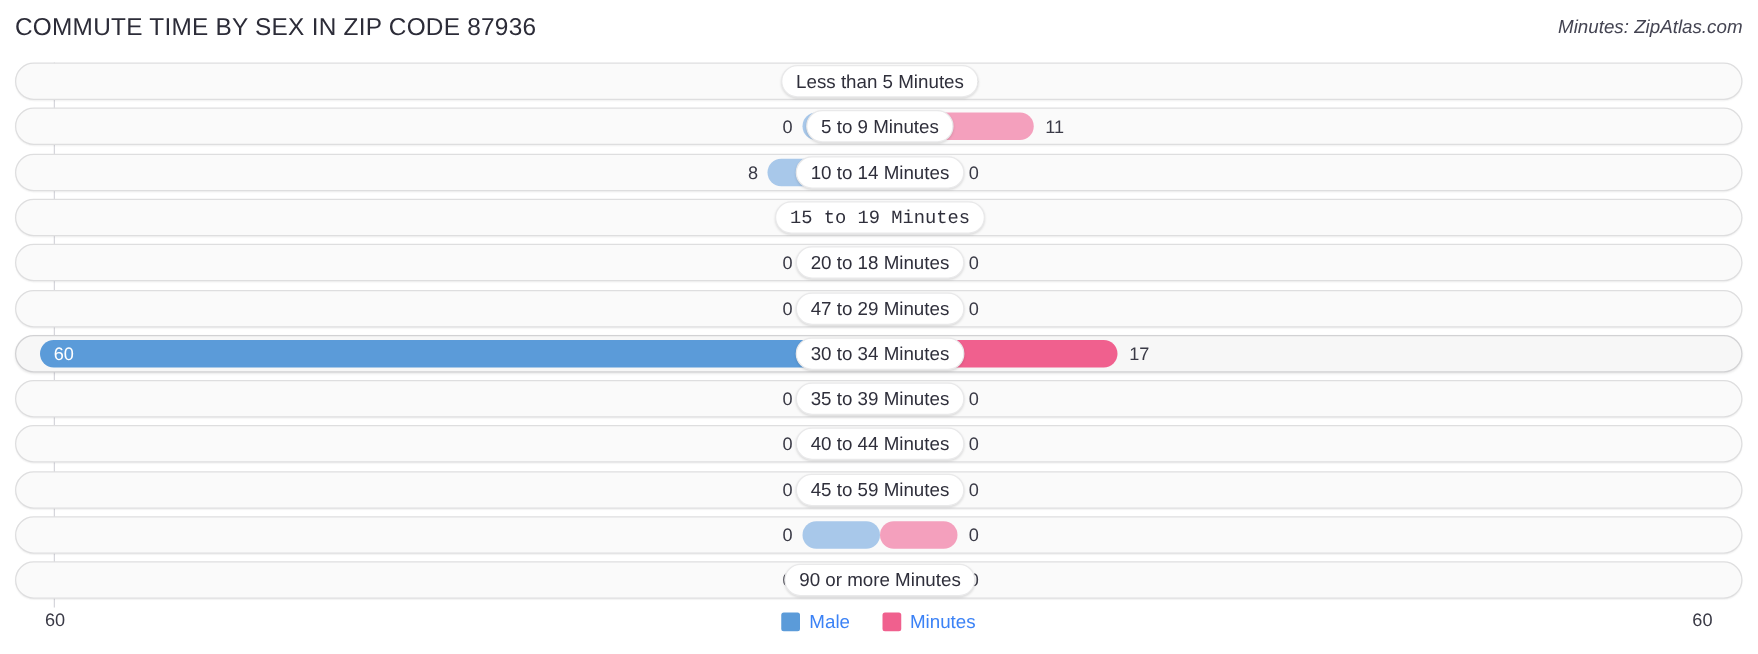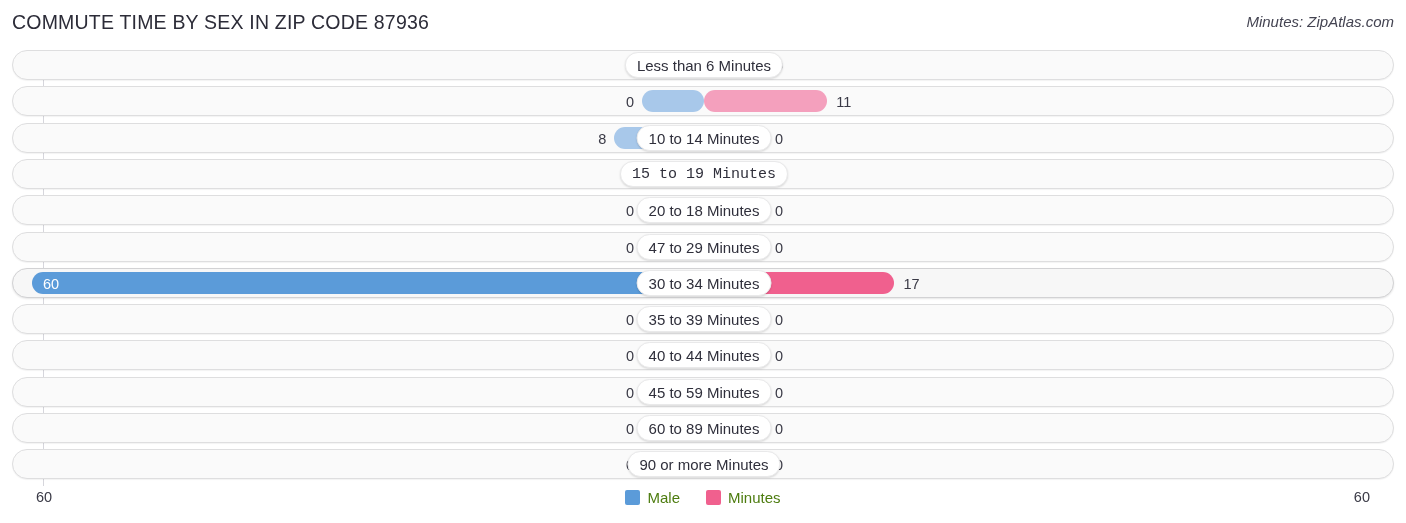--- a/index.html
+++ b/index.html
@@ -82,46 +82,47 @@
     font-size: 14.5px; color: #3a3a46;
   }
   .axis-label.left  { left: 36px; }
   .axis-label.right { right: 36px; }
   .legend {
     position: absolute; left: 0; top: 3px; width: 1406px;
     display: flex; justify-content: center; align-items: center; gap: 26px;
   }
   .legend-item { display: flex; align-items: center; gap: 7px; }
   .legend-swatch { width: 15px; height: 15px; border-radius: 2px; }
-  .legend-label { font-size: 15px; color: #4d7c0f; }
+  .legend-label { font-size: 15px; color: #3b82f6; }
 </style>
 </head>
 <body>
 
 <div id="app">
 
   <div class="header">
     <div class="chart-title">COMMUTE TIME BY SEX IN ZIP CODE 87936</div>
     <div class="chart-source">Minutes: ZipAtlas.com</div>
   </div>
 
   <div class="plot" id="plot">
     <div class="axis-line"></div>
   <div class="row" style="top: 0px;">
         <div class="bar bar-male" style="left: 629px; width: 62px;"></div>
         <div class="bar bar-female" style="left: 691px; width: 62px;"></div>
         <div class="val val-male" style="left: 557px; width: 64px;">0</div>
         <div class="val val-female" style="left: 762px; width: 70px;">0</div>
-        <div class="cat-pill" style="left: 691px;">Less than 6 Minutes</div>
+        <div class="cat-pill" style="left: 691px;">Less than 5 Minutes</div>
       </div>
       <div class="row" style="top: 36px;">
         <div class="bar bar-male" style="left: 629px; width: 62px;"></div>
         <div class="bar bar-female" style="left: 691px; width: 123.2px;"></div>
         <div class="val val-male" style="left: 557px; width: 64px;">0</div>
         <div class="val val-female" style="left: 823.2px; width: 70px;">11</div>
+        <div class="cat-pill" style="left: 691px;">5 to 9 Minutes</div>
       </div>
       <div class="row" style="top: 73px;">
         <div class="bar bar-male" style="left: 601.4px; width: 89.6px;"></div>
         <div class="bar bar-female" style="left: 691px; width: 62px;"></div>
         <div class="val val-male" style="left: 529.4px; width: 64px;">8</div>
         <div class="val val-female" style="left: 762px; width: 70px;">0</div>
         <div class="cat-pill" style="left: 691px;">10 to 14 Minutes</div>
       </div>
       <div class="row" style="top: 109px;">
         <div class="bar bar-male" style="left: 629px; width: 62px;"></div>
@@ -170,21 +171,20 @@
         <div class="bar bar-female" style="left: 691px; width: 62px;"></div>
         <div class="val val-male" style="left: 557px; width: 64px;">0</div>
         <div class="val val-female" style="left: 762px; width: 70px;">0</div>
         <div class="cat-pill" style="left: 691px;">45 to 59 Minutes</div>
       </div>
       <div class="row" style="top: 363px;">
         <div class="bar bar-male" style="left: 629px; width: 62px;"></div>
         <div class="bar bar-female" style="left: 691px; width: 62px;"></div>
         <div class="val val-male" style="left: 557px; width: 64px;">0</div>
         <div class="val val-female" style="left: 762px; width: 70px;">0</div>
-        <div class="cat-pill" style="left: 691px;">60 to 89 Minutes</div>
       </div>
       <div class="row" style="top: 399px;">
         <div class="bar bar-male" style="left: 629px; width: 62px;"></div>
         <div class="bar bar-female" style="left: 691px; width: 62px;"></div>
         <div class="val val-male" style="left: 557px; width: 64px;">0</div>
         <div class="val val-female" style="left: 762px; width: 70px;">0</div>
         <div class="cat-pill" style="left: 691px;">90 or more Minutes</div>
       </div>
     </div>
 

